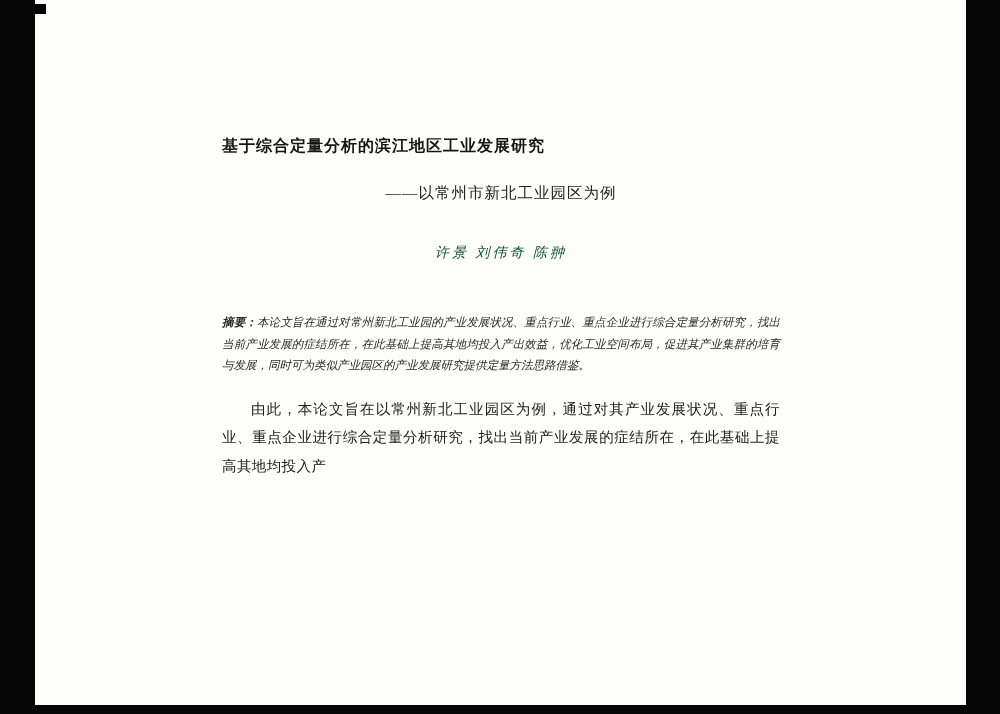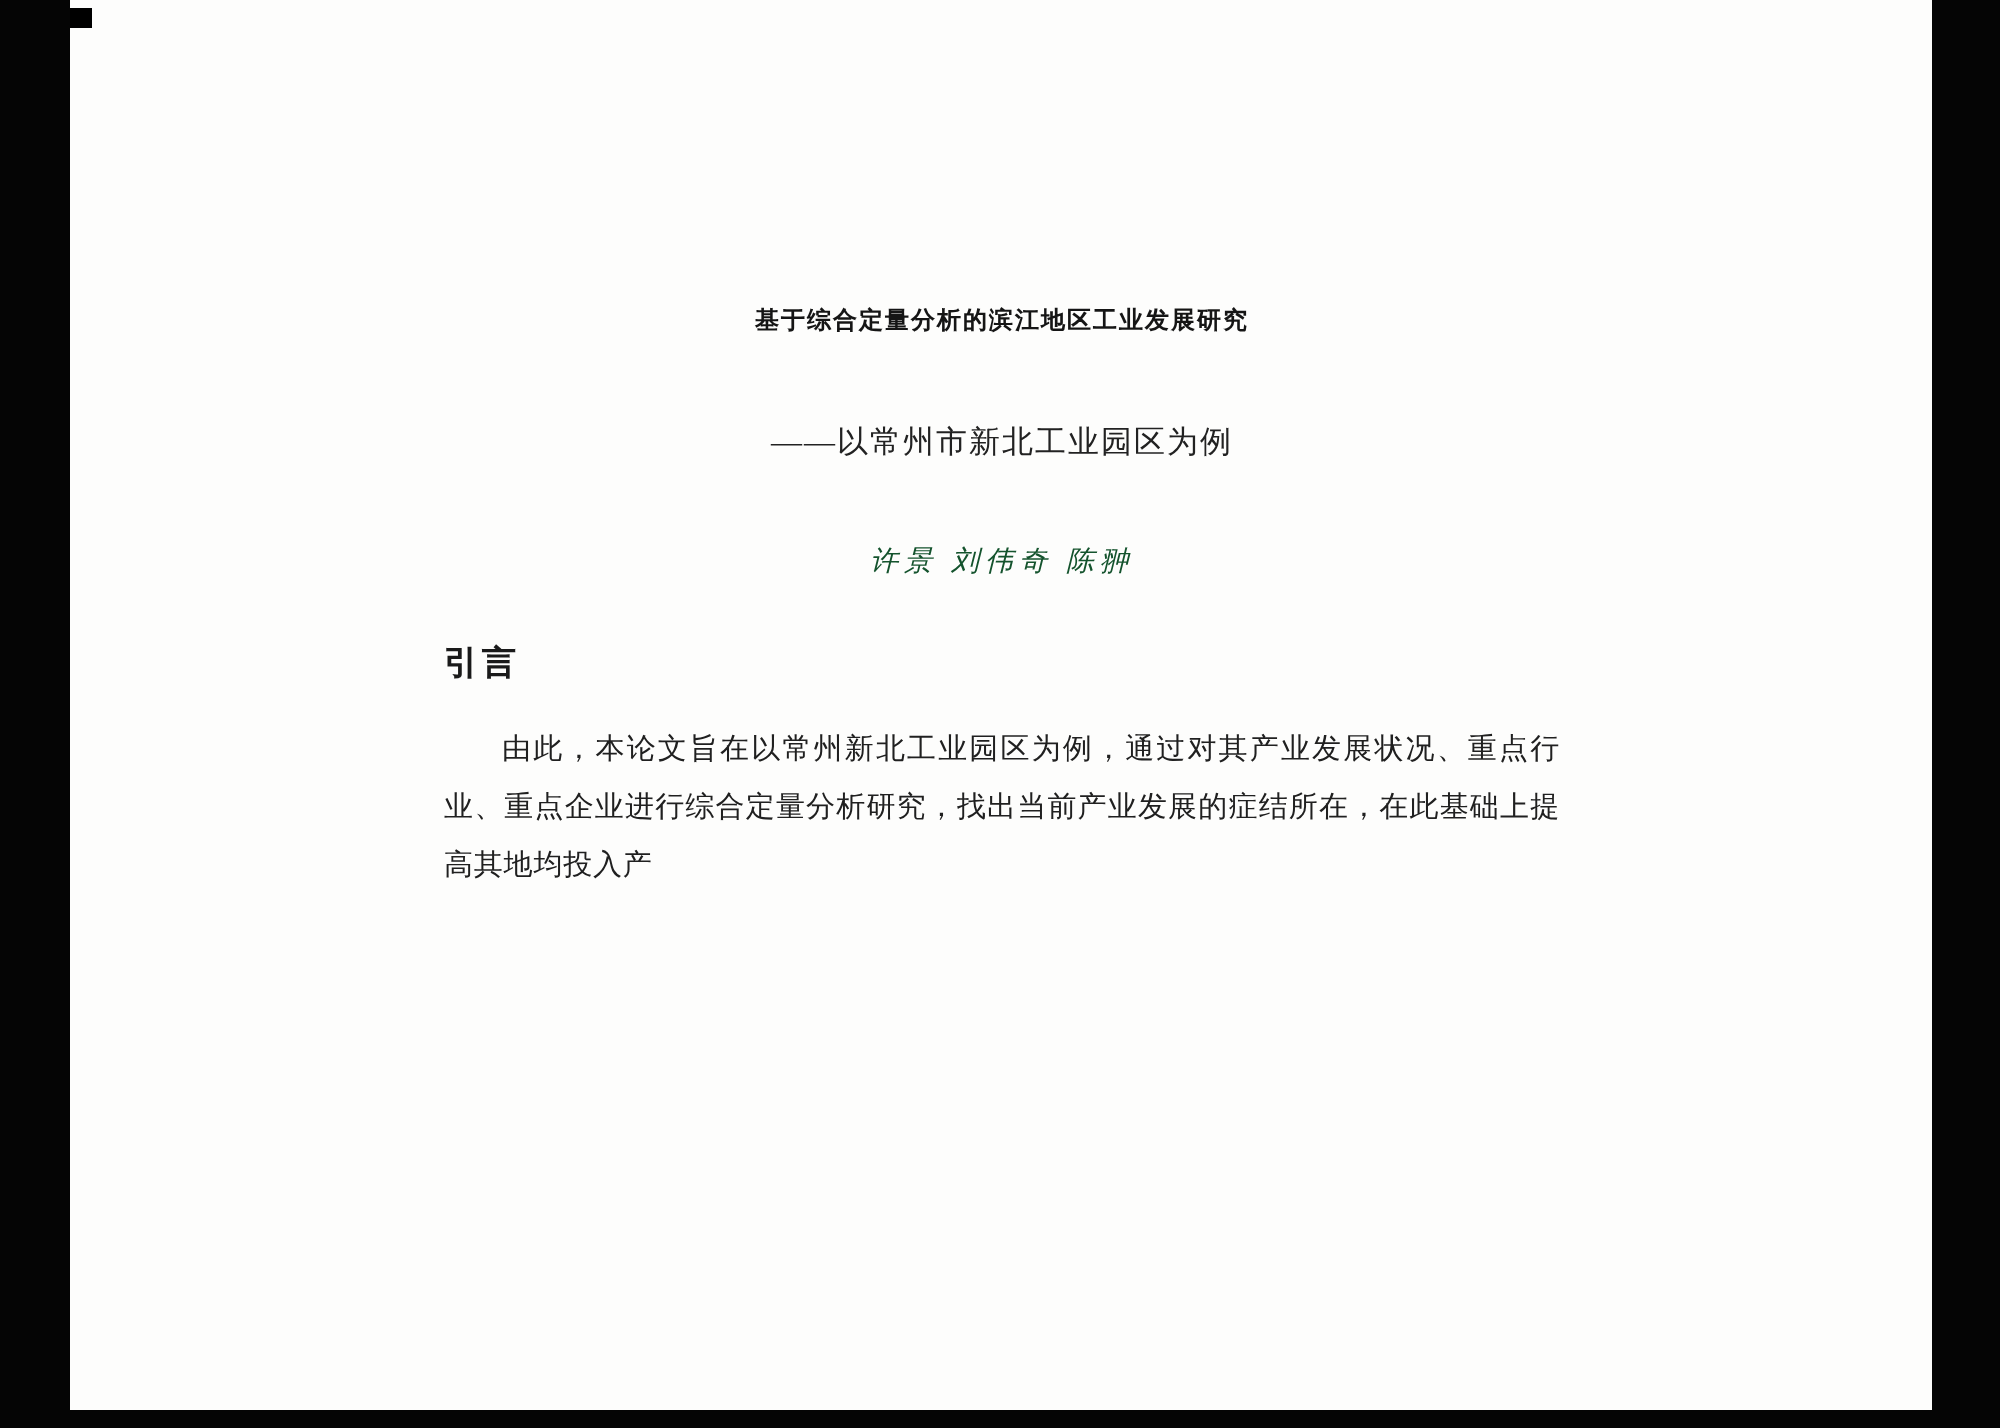--- a/index.html
+++ b/index.html
@@ -34,24 +34,24 @@
     background: #000;
   }
   .content {
     position: absolute;
     left: 187px;
     top: 0;
     width: 558px;
     color: #1c1c1c;
   }
   .title {
-    margin: 16px;
+    margin: 0;
     padding-top: 136px;
-    text-align: center;
-    font-size: 12px;
+    text-align: left;
+    font-size: 16px;
     font-weight: bold;
     letter-spacing: 1px;
     color: #151515;
   }
   .subtitle {
     margin: 0;
     padding-top: 26px;
     text-align: center;
     font-size: 15.5px;
     font-weight: 400;
@@ -117,22 +117,22 @@
   <div class="page">
     <div class="scan-mark"></div>
     <div class="content">
 
       <h1 class="title">基于综合定量分析的滨江地区工业发展研究</h1>
 
       <h2 class="subtitle">——以常州市新北工业园区为例</h2>
 
       <div class="authors">许景  刘伟奇  陈翀</div>
 
+      <p class="abstract-block"><span class="abstract-label">摘要：</span><span class="abstract-text">本论文旨在通过对常州新北工业园的产业发展状况、重点行业、重点企业进行综合定量分析研究，找出当前产业发展的症结所在，在此基础上提高其地均投入产出效益，优化工业空间布局，促进其产业集群的培育与发展，同时可为类似产业园区的产业发展研究提供定量方法思路借鉴。</span></p>
 
 
-      <h3 class="section-heading">引言</h3>
 
 
       <p class="body-para second">由此，本论文旨在以常州新北工业园区为例，通过对其产业发展状况、重点行业、重点企业进行综合定量分析研究，找出当前产业发展的症结所在，在此基础上提高其地均投入产</p>
 
     </div>
   </div>
 </div>
 
 </body></html>

